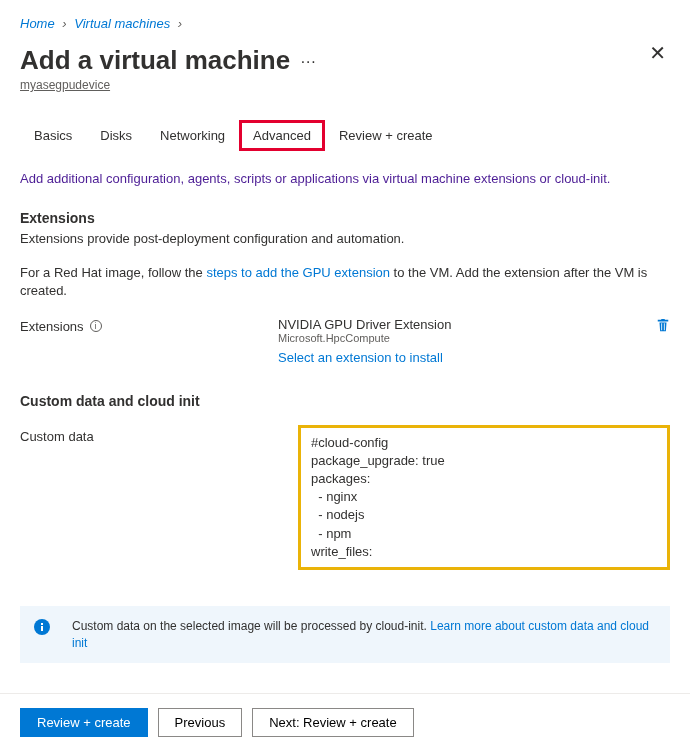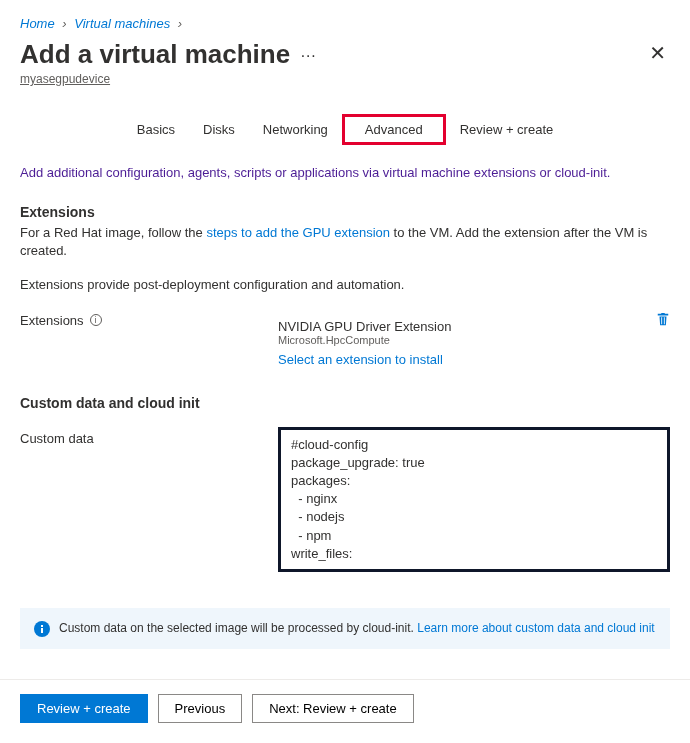--- a/index.html
+++ b/index.html
@@ -41,31 +41,30 @@
     .subtitle {
       font-size: 12px;
       color: #605e5c;
       margin-bottom: 28px;
       text-decoration: underline;
     }
     .tabs {
       display: flex;
       gap: 0;
       margin-bottom: 20px;
-      justify-content: center;
     }
     .tab {
       padding: 8px 14px;
       font-size: 13px;
       cursor: pointer;
       color: #323130;
     }
     .tab.highlighted {
       border: 3px solid #e3002f;
-      padding: 5px 20px;
+      padding: 5px 11px;
     }
     .description {
       font-size: 13px;
       color: #4c1d95;
       margin-bottom: 24px;
     }
     .section-heading {
       font-size: 14px;
       font-weight: 600;
       margin-bottom: 4px;
@@ -96,21 +95,20 @@
       border: 1px solid #605e5c;
       border-radius: 50%;
       display: inline-flex;
       align-items: center;
       justify-content: center;
       font-size: 9px;
       color: #605e5c;
     }
     .ext-value-col {
       flex: 1;
-      margin-top: 8px;
     }
     .ext-name { font-size: 13px; }
     .ext-publisher { font-size: 11px; color: #605e5c; }
     .delete-col {
       width: 30px;
       text-align: right;
     }
     .trash-icon {
       width: 14px;
       height: 16px;
@@ -120,42 +118,43 @@
     .trash-icon svg { fill: #0078d4; }
     .select-ext-row {
       margin-left: 258px;
       margin-top: 6px;
       margin-bottom: 28px;
     }
     .custom-data-row {
       display: flex;
       align-items: flex-start;
       margin-top: 16px;
+      gap: 20px;
     }
     .custom-data-label {
       width: 258px;
       font-size: 13px;
       padding-top: 4px;
     }
     .custom-data-box {
       flex: 1;
-      border: 3px solid #0f172a;
+      border: 3px solid #eab308;
       padding: 6px 10px;
       font-size: 13px;
       font-family: 'Segoe UI', sans-serif;
       white-space: pre;
       min-height: 126px;
       line-height: 1.4;
     }
     .info-banner {
       background: #eff6fc;
       padding: 12px 14px;
       margin-top: 36px;
       display: flex;
-      gap: 9px;
+      gap: 22px;
       font-size: 12px;
       line-height: 1.4;
     }
     .info-banner-icon {
       width: 16px;
       height: 16px;
       flex-shrink: 0;
       margin-top: 1px;
     }
     .info-banner-icon svg { fill: #0078d4; }
@@ -186,44 +185,44 @@
 <div class="container">
   <div class="breadcrumb">
     <a>Home</a>
     <span class="sep">›</span>
     <a>Virtual machines</a>
     <span class="sep">›</span>
   </div>
 
   <div class="header-row">
     <div>
-      <div style="display:flex;align-items:center;">
+      <div style="display:flex;align-items:center;margin-top:6px;">
         <h1 class="page-title">Add a virtual machine</h1>
         <span class="ellipsis-icon">···</span>
       </div>
       <div class="subtitle">myasegpudevice</div>
     </div>
     <div class="close-x">✕</div>
   </div>
 
   <div class="tabs">
     <div class="tab">Basics</div>
     <div class="tab">Disks</div>
     <div class="tab">Networking</div>
     <div class="tab highlighted">Advanced</div>
     <div class="tab">Review + create</div>
   </div>
 
   <div class="description">Add additional configuration, agents, scripts or applications via virtual machine extensions or cloud-init.</div>
 
   <div class="section-heading">Extensions</div>
+  <div class="section-text">Extensions provide post-deployment configuration and automation.</div>
   <div class="section-text">
     <span>For a Red Hat image, follow the </span><a class="inline-link">steps to add the GPU extension</a><span> to the VM. Add the extension after the VM is created.</span>
   </div>
-  <div class="section-text">Extensions provide post-deployment configuration and automation.</div>
 
   <div class="ext-row">
     <div class="ext-label-col">
       <span>Extensions</span>
       <span class="info-icon">i</span>
     </div>
     <div class="ext-value-col">
       <div class="ext-name">NVIDIA GPU Driver Extension</div>
       <div class="ext-publisher">Microsoft.HpcCompute</div>
     </div>

